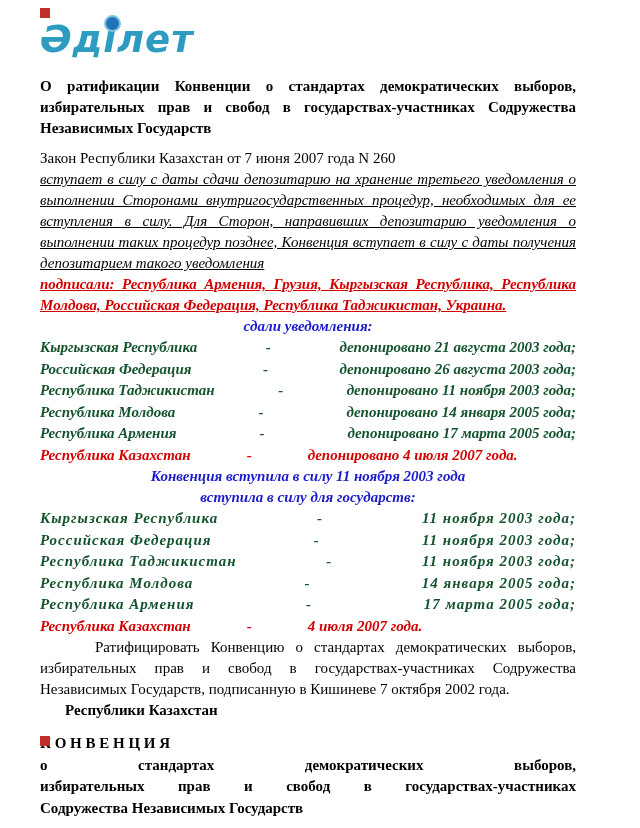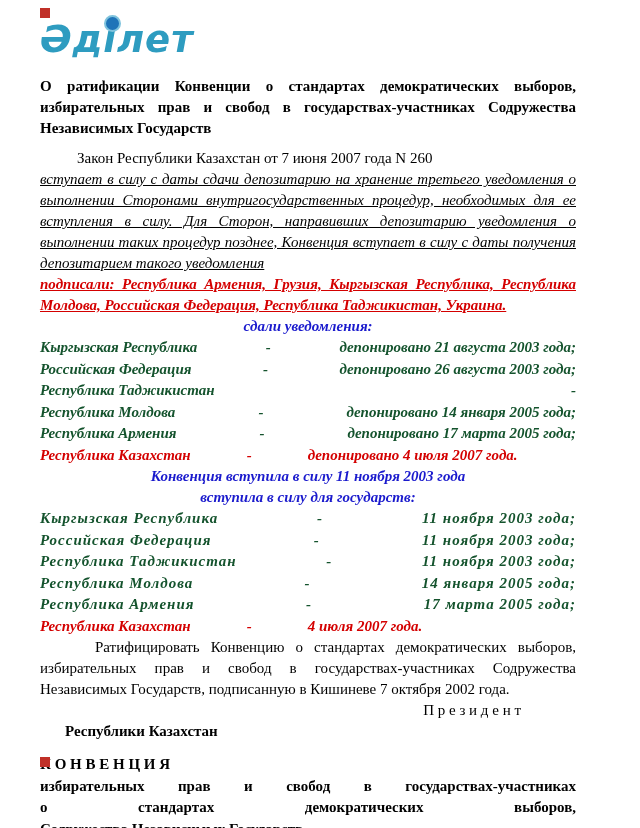--- a/index.html
+++ b/index.html
@@ -28,21 +28,21 @@
     width:13px;height:13px;border-radius:50%;
     background:#1f74b8;border:2px solid #7fc3dd;
   }
   p{margin:0;}
   .title{
     margin-top:14px;
     font-weight:bold;
     text-align:justify;
     line-height:21px;
   }
-  .law-line{margin-top:9px;line-height:21px;margin-left:37px;}
+  .law-line{margin-top:9px;line-height:21px;}
   .note{
     font-style:italic;
     text-decoration:underline;
     text-align:justify;
     line-height:21px;
   }
   .signed{
     color:#d40000;font-weight:bold;font-style:italic;
     text-align:justify;line-height:21px;text-decoration:underline;
   }
@@ -102,20 +102,21 @@
       <span>депонировано 21 августа 2003 года;</span>
     </div>
     <div class="row">
       <span>Российская Федерация</span>
       <span class="dash">-</span>
       <span>депонировано 26 августа 2003 года;</span>
     </div>
     <div class="row">
       <span>Республика Таджикистан</span>
       <span class="dash">-</span>
+      <span>депонировано 11 ноября 2003 года;</span>
     </div>
     <div class="row">
       <span>Республика Молдова</span>
       <span class="dash">-</span>
       <span>депонировано 14 января 2005 года;</span>
     </div>
     <div class="row">
       <span>Республика Армения</span>
       <span class="dash">-</span>
       <span>депонировано 17 марта 2005 года;</span>
@@ -155,27 +156,26 @@
       <span>17 марта 2005 года;</span>
     </div>
     <div class="row last">
       <span>Республика Казахстан</span>
       <span class="dash">-</span>
       <span>4 июля 2007 года.</span>
     </div>
 
     <p class="ratify">Ратифицировать Конвенцию о стандартах демократических выборов, избирательных прав и свобод в государствах-участниках Содружества Независимых Государств, подписанную в Кишиневе 7 октября 2002 года.</p>
 
-    <p class="president">П р е з и д е н т</p>
     <p class="president2">Республики Казахстан</p>
 
     <div class="conv">
       <div class="conv-title">
         <span class="marker"></span>
         <span>К О Н В Е Н Ц И Я</span>
       </div>
+      <div class="jline">о стандартах демократических выборов,</div>
       <div class="jline">избирательных прав и свобод в государствах-участниках</div>
-      <div class="jline">о стандартах демократических выборов,</div>
       <div class="lline">Содружества Независимых Государств</div>
     </div>
 
   </div>
 </div>
 
 </body></html>

